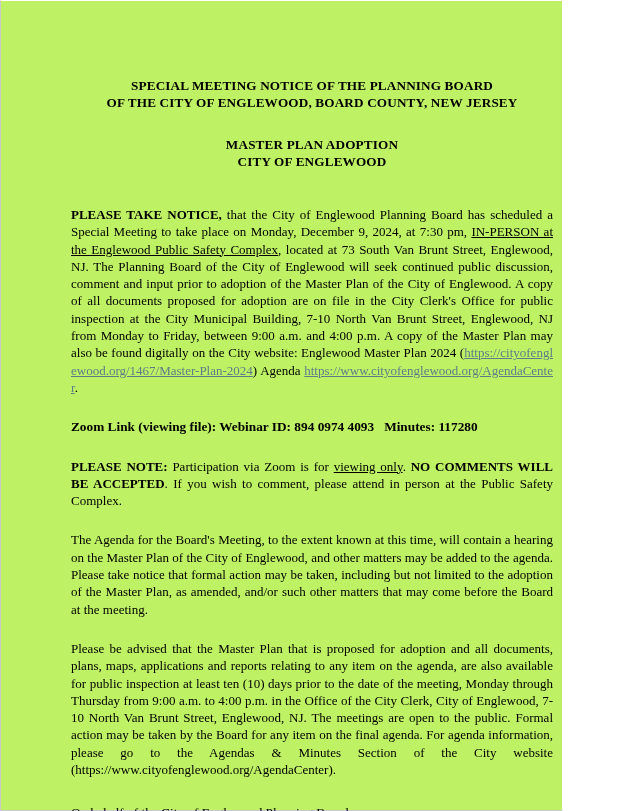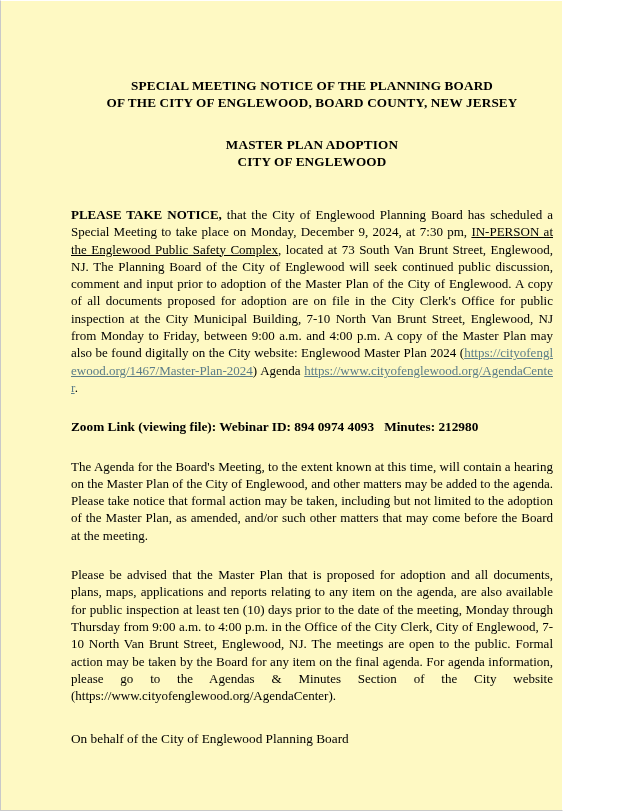--- a/index.html
+++ b/index.html
@@ -12,21 +12,21 @@
     height: 811px;
     overflow: hidden;
     font-family: "Liberation Serif", "DejaVu Serif", serif;
     color: #000000;
   }
   .page {
     position: relative;
     box-sizing: border-box;
     width: 563px;
     height: 811px;
-    background: #fef9c3;
+    background: #bef264;
     border-left: 1px solid #c9c9c9;
     border-bottom: 1px solid #c9c9c9;
     border-right: 1px solid #ffffff;
     border-top: 1px solid #ffffff;
     padding: 12px;
   }
   .content {
     position: absolute;
     left: 70px;
     top: 0;
@@ -89,22 +89,23 @@
       <div>OF THE CITY OF ENGLEWOOD, BOARD COUNTY, NEW JERSEY</div>
     </div>
 
     <div class="heading-block title-sub">
       <div>MASTER PLAN ADOPTION</div>
       <div>CITY OF ENGLEWOOD</div>
     </div>
 
     <p class="body-para first"><b>PLEASE TAKE NOTICE,</b><span> that the City of Englewood Planning Board has scheduled a Special Meeting to take place on Monday, December 9, 2024, at 7:30 pm, </span><span class="u">IN-PERSON at the Englewood Public Safety Complex</span><span>, located at 73 South Van Brunt Street, Englewood, NJ. The Planning Board of the City of Englewood will seek continued public discussion, comment and input prior to adoption of the Master Plan of the City of Englewood. A copy of all documents proposed for adoption are on file in the City Clerk's Office for public inspection at the City Municipal Building, 7-10 North Van Brunt Street, Englewood, NJ from Monday to Friday, between 9:00 a.m. and 4:00 p.m. A copy of the Master Plan may also be found digitally on the City website: Englewood Master Plan 2024 (</span><a class="link" href="#">https://cityofenglewood.org/1467/Master-Plan-2024</a><span>) Agenda </span><a class="link" href="#">https://www.cityofenglewood.org/AgendaCenter</a><span>.</span></p>
 
-    <p class="left-para"><b>Zoom Link (viewing file): Webinar ID:</b>&nbsp;<b class="nowrap">894 0974 4093</b>&nbsp;&nbsp;&nbsp;<b>Minutes:</b>&nbsp;<b>212980</b></p>
+    <p class="left-para"><b>Zoom Link (viewing file): Webinar ID:</b>&nbsp;<b class="nowrap">894 0974 4093</b>&nbsp;&nbsp;&nbsp;<b>Minutes:</b>&nbsp;<b>117280</b></p>
 
+    <p class="body-para"><b>PLEASE NOTE:</b><span>  Participation via Zoom is for </span><span class="u">viewing only</span><span>.  </span><b>NO COMMENTS WILL BE ACCEPTED</b><span>.  If you wish to comment, please attend in person at the Public Safety Complex.</span></p>
 
     <p class="body-para">The Agenda for the Board's Meeting, to the extent known at this time, will contain a hearing on the Master Plan of the City of Englewood, and other matters may be added to the agenda. Please take notice that formal action may be taken, including but not limited to the adoption of the Master Plan, as amended, and/or such other matters that may come before the Board at the meeting.</p>
 
     <p class="body-para">Please be advised that the Master Plan that is proposed for adoption and all documents, plans, maps, applications and reports relating to any item on the agenda, are also available for public inspection at least ten (10) days prior to the date of the meeting, Monday through Thursday from 9:00 a.m. to 4:00 p.m. in the Office of the City Clerk, City of Englewood, 7-10 North Van Brunt Street, Englewood, NJ. The meetings are open to the public. Formal action may be taken by the Board for any item on the final agenda. For agenda information, please go to the Agendas &amp; Minutes Section of the City website (https://www.cityofenglewood.org/AgendaCenter).</p>
 
     <div class="sig-block">
       <span class="sig-line">On behalf of the City of Englewood Planning Board</span>
 
     </div>
 

